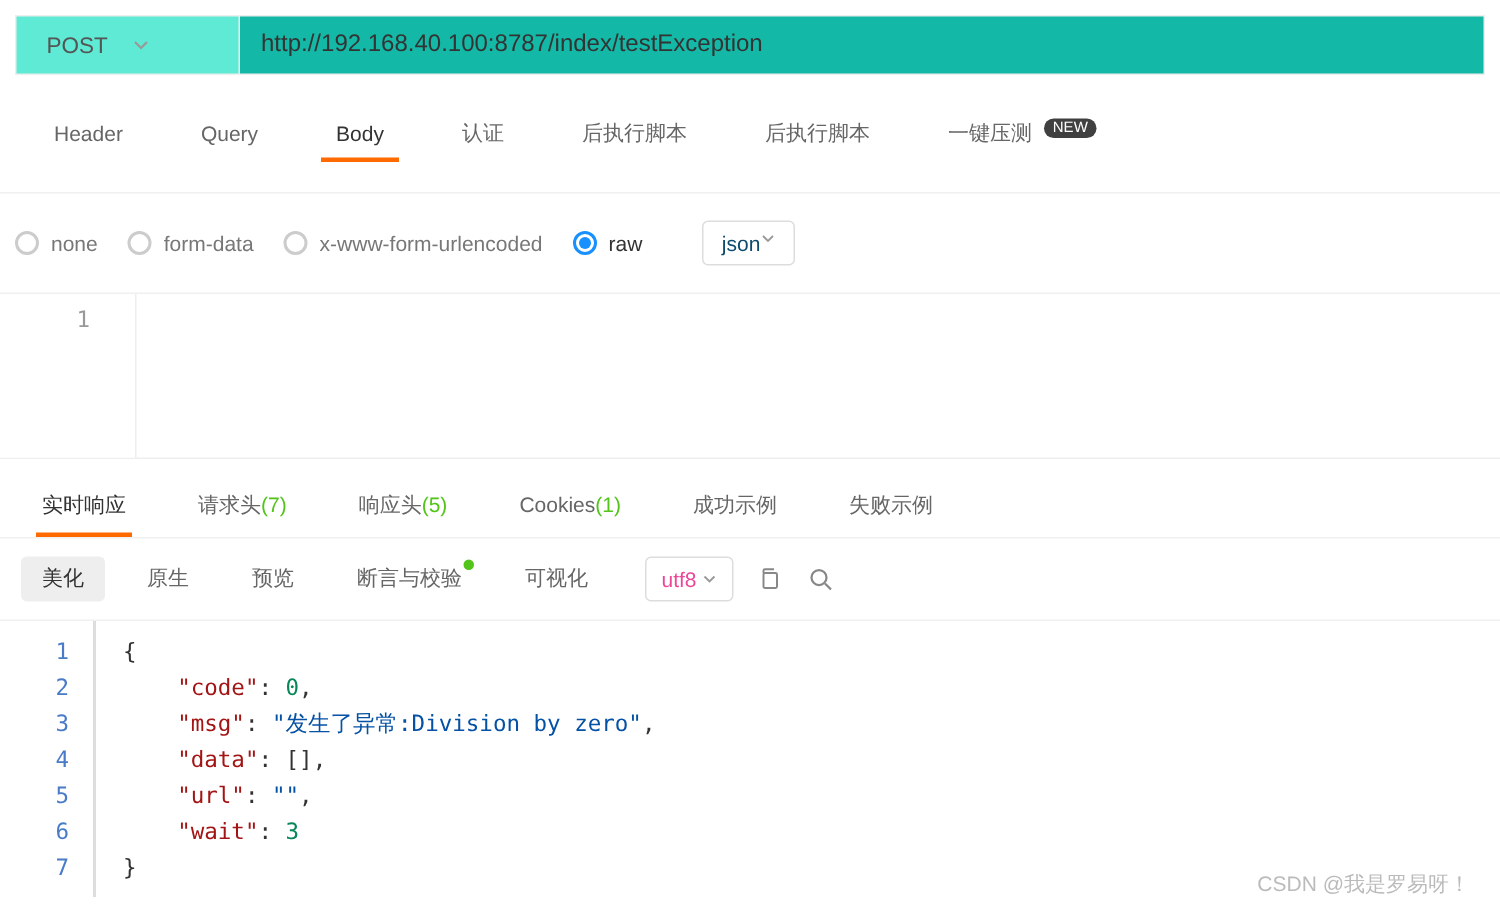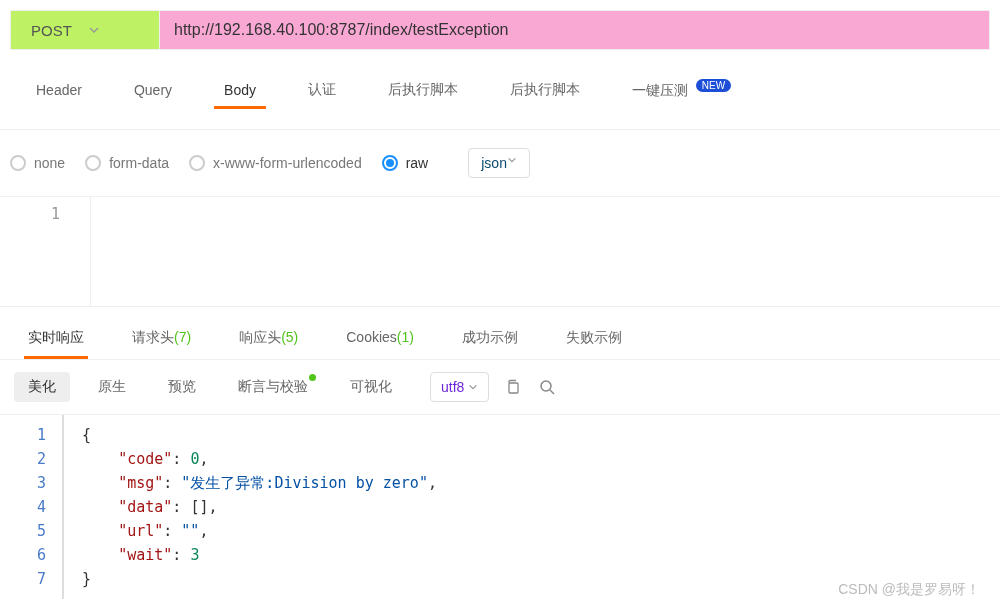--- a/index.html
+++ b/index.html
@@ -1,27 +1,27 @@
 <!DOCTYPE html>
 <html><head>
   <meta charset="utf-8">
   <style>
     * { margin: 0; padding: 0; box-sizing: border-box; }
     body { font-family: -apple-system, BlinkMacSystemFont, "Segoe UI", "PingFang SC", "Microsoft YaHei", sans-serif; font-size: 14px; color: #333; background: #fff; width: 1000px; }
     
     .request-bar { display: flex; padding: 10px 10px 0 10px; gap: 0; }
-    .method-select { display: flex; align-items: center; background: #bef264; border: 1px solid #eee; padding: 10px 20px; gap: 16px; width: 150px; }
+    .method-select { display: flex; align-items: center; background: #5eead4; border: 1px solid #eee; padding: 10px 20px; gap: 16px; width: 150px; }
     .method-label { color: #555; font-size: 15px; }
-    .url-input { flex: 1; border: 1px solid #eee; border-left: none; background: #f9a8d4; padding: 10px 14px; font-size: 16px; color: #333; display: flex; align-items: center; }
+    .url-input { flex: 1; border: 1px solid #eee; border-left: none; background: #14b8a6; padding: 10px 14px; font-size: 16px; color: #333; display: flex; align-items: center; }
     
     .tabs-row { display: flex; align-items: center; padding: 0 16px; margin-top: 20px; gap: 12px; border-bottom: 1px solid transparent; }
     .tab { padding: 10px 20px; color: #666; cursor: pointer; position: relative; }
     .tab.active { color: #333; }
     .tab.active::after { content: ''; position: absolute; bottom: -1px; left: 10px; right: 10px; height: 3px; background: #ff6a00; }
-    .new-badge { background: #1d4ed8; color: #fff; font-size: 10px; padding: 1px 6px; border-radius: 8px; margin-left: 4px; vertical-align: super; }
+    .new-badge { background: #404040; color: #fff; font-size: 10px; padding: 1px 6px; border-radius: 8px; margin-left: 4px; vertical-align: super; }
     
     .body-options { display: flex; align-items: center; gap: 20px; padding: 18px 10px; border-top: 1px solid #f0f0f0; border-bottom: 1px solid #f0f0f0; margin-top: 18px; }
     .radio-opt { display: flex; align-items: center; gap: 8px; color: #777; cursor: pointer; }
     .radio-circle { width: 16px; height: 16px; border: 2px solid #ccc; border-radius: 50%; display: inline-flex; align-items: center; justify-content: center; }
     .radio-circle.checked { border-color: #1890ff; }
     .radio-dot { width: 8px; height: 8px; background: #1890ff; border-radius: 50%; }
     .format-select { display: flex; align-items: flex-start; gap: 0; border: 1px solid #ddd; border-radius: 4px; padding: 6px 12px; margin-left: 20px; color: #0c4a6e; }
     
     .editor-area { display: flex; height: 110px; border-bottom: 1px solid #eee; }
     .gutter { width: 90px; text-align: right; padding: 8px 30px 8px 0; color: #999; background: #fff; font-family: Consolas, monospace; font-size: 15px; user-select: none; }
@@ -30,21 +30,21 @@
     .response-tabs { display: flex; padding: 0 4px; margin-top: 10px; }
     .rtab { padding: 12px 24px; color: #666; cursor: pointer; position: relative; }
     .rtab.active { color: #333; }
     .rtab.active::after { content: ''; position: absolute; bottom: 0; left: 20px; right: 20px; height: 3px; background: #ff6a00; }
     .count { color: #52c41a; }
     
     .toolbar { display: flex; align-items: center; gap: 14px; padding: 12px 14px; border-top: 1px solid #f0f0f0; border-bottom: 1px solid #f0f0f0; }
     .tbtn { padding: 6px 14px; color: #666; border-radius: 4px; cursor: pointer; position: relative; }
     .tbtn.active { background: #eee; color: #333; }
     .green-dot { position: absolute; top: 2px; right: 6px; width: 7px; height: 7px; background: #52c41a; border-radius: 50%; }
-    .enc-select { display: flex; align-items: center; gap: 4px; border: 1px solid #ddd; border-radius: 4px; padding: 6px 10px; color: #6d28d9; margin-left: 10px; }
+    .enc-select { display: flex; align-items: center; gap: 4px; border: 1px solid #ddd; border-radius: 4px; padding: 6px 10px; color: #ec4899; margin-left: 10px; }
     .icon-btn { width: 20px; height: 20px; display: flex; align-items: center; justify-content: center; cursor: pointer; color: #888; }
     
     .response-body { display: flex; }
     .resp-gutter { width: 62px; text-align: right; padding: 8px 16px 8px 0; color: #4a7bc8; font-family: Consolas, monospace; font-size: 15px; line-height: 24px; user-select: none; }
     .resp-code { flex: 1; padding: 8px 0; font-family: Consolas, monospace; font-size: 15px; line-height: 24px; border-left: 2px solid #ddd; padding-left: 18px; }
     .json-line { white-space: pre; }
     .k { color: #a31515; }
     .s { color: #0451a5; }
     .n { color: #098658; }
     .p { color: #333; }

